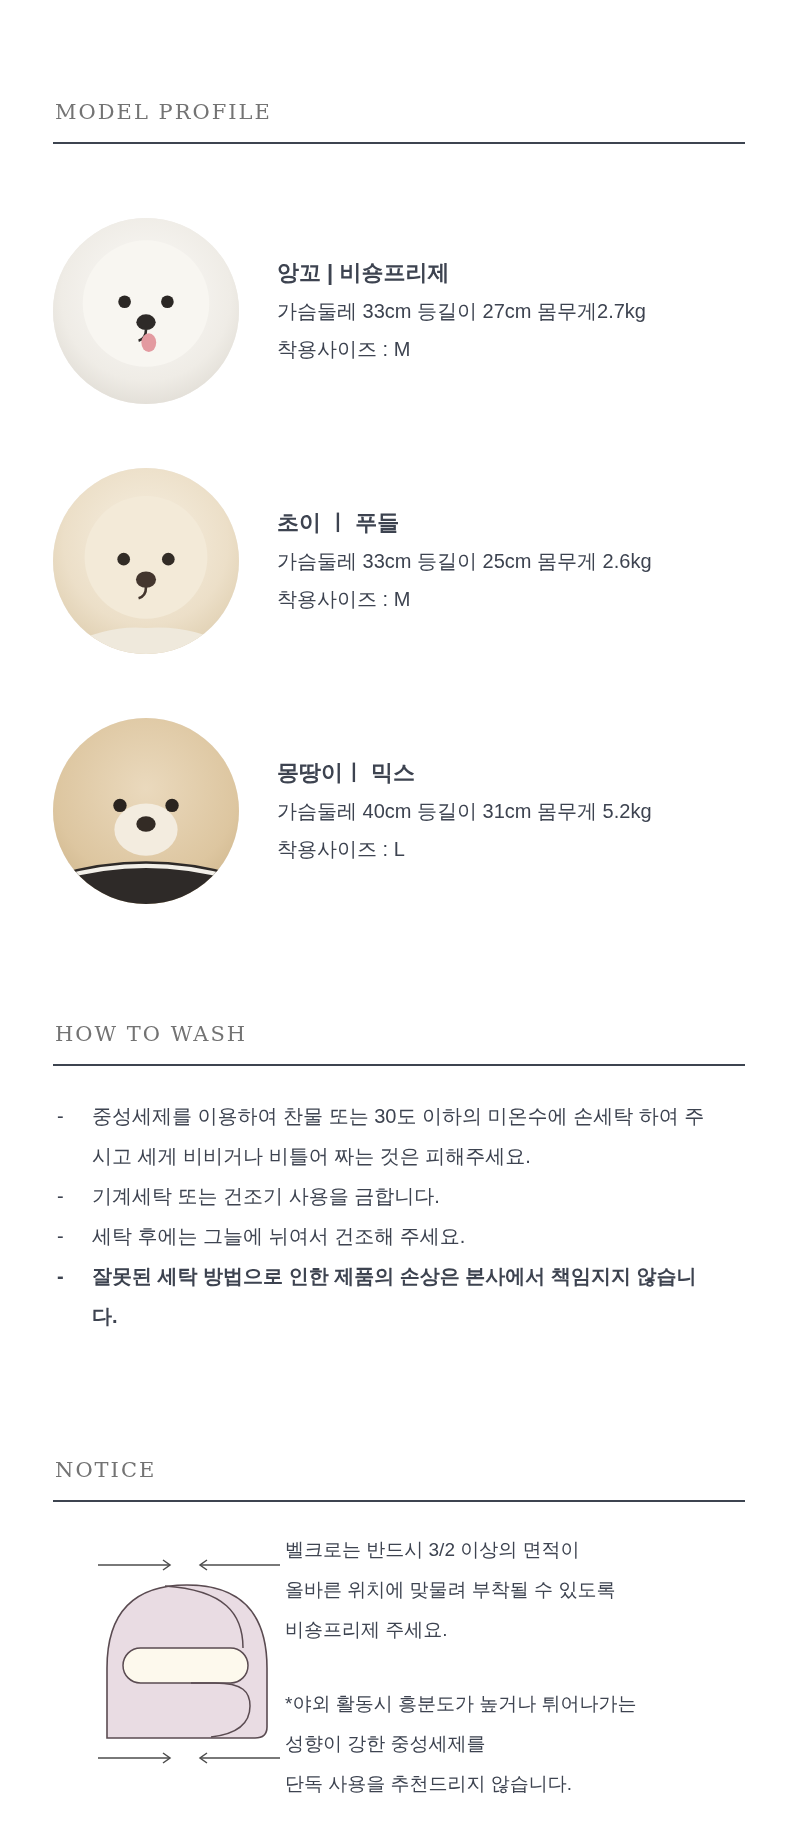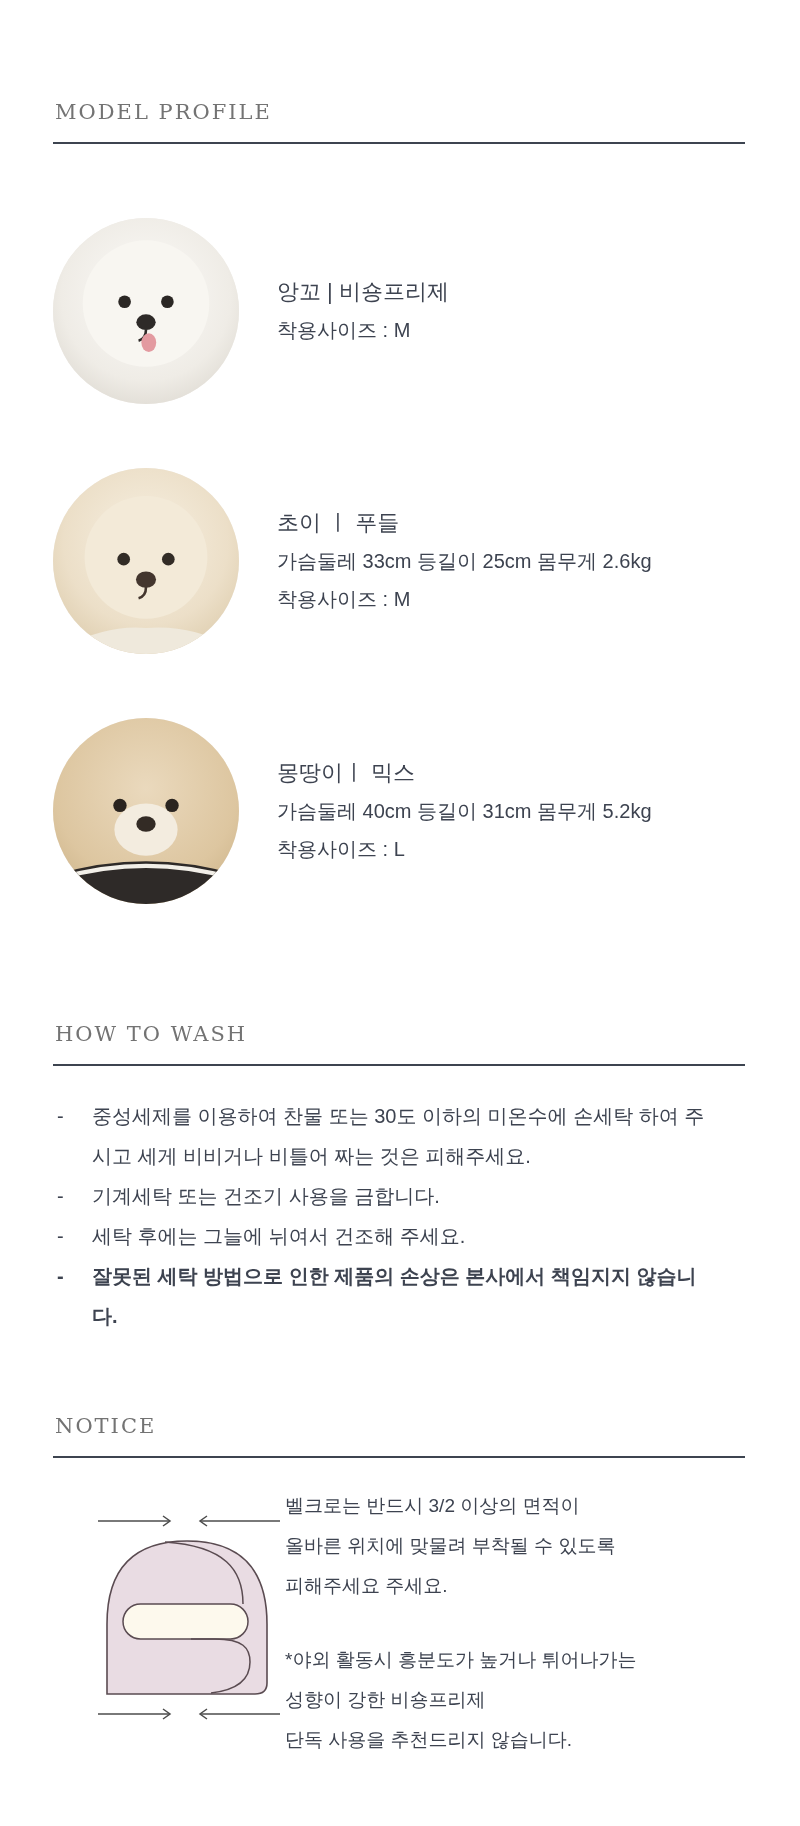--- a/index.html
+++ b/index.html
@@ -21,32 +21,32 @@
   .mp-title { margin-top:98px; }
   .profiles { margin-top:74px; }
   .profile-row { display:flex; align-items:center; margin-left:53px; }
   .profile-row + .profile-row { margin-top:64px; }
   .photo {
     width:186px; height:186px; border-radius:50%; overflow:hidden; flex:none;
     background:#f0ede8;
   }
   .photo svg { display:block; width:100%; height:100%; }
   .profile-text { margin-left:38px; font-size:20px; line-height:38px; }
-  .profile-name { font-size:22px; font-weight:normal; line-height:38px; }
+  .profile-name { font-size:22px; font-weight:bold; line-height:38px; }
 
   
   .wash-title { margin-top:116px; }
   .wash-list { margin:30px 0 0 57px; list-style:none; }
   .wash-item { display:flex; font-size:20px; line-height:40px; }
   .wash-dash { width:20px; margin-right:15px; flex:none; }
   .wash-text { width:622px; }
   .wash-item.bold { font-weight:bold; }
 
   
-  .notice-title { margin-top:76px; }
+  .notice-title { margin-top:120px; }
   .notice-content { display:flex; margin-top:28px; }
   .notice-diagram { width:232px; margin-left:53px; flex:none; }
   .notice-diagram svg { display:block; }
   .notice-text { font-size:19px; line-height:40px; padding-top:0; }
   .notice-warning { margin-top:34px; font-weight:normal; }
 </style>
 </head>
 <body>
 
 <h2 class="section-title mp-title">MODEL PROFILE</h2>
@@ -68,20 +68,21 @@
         <circle cx="50" cy="46" r="34" fill="#f8f6f1"></circle>
         <circle cx="38.5" cy="45" r="3.4" fill="#2b2724"></circle>
         <circle cx="61.5" cy="45" r="3.4" fill="#2b2724"></circle>
         <ellipse cx="50" cy="56" rx="5.2" ry="4.2" fill="#2e2a28"></ellipse>
         <path d="M50,60 Q50,65 46,66" stroke="#2e2a28" stroke-width="1.4" fill="none"></path>
         <ellipse cx="51.5" cy="67" rx="4" ry="5" fill="#e39aa0"></ellipse>
       </svg>
     </div>
     <div class="profile-text">
       <div class="profile-name">앙꼬 | 비숑프리제</div>
+      <div>가슴둘레 33cm 등길이 27cm 몸무게2.7kg</div>
       <div>착용사이즈 : M</div>
     </div>
   </div>
 
   <div class="profile-row">
     <div class="photo" aria-label="cream-poodle-dog-photo">
       <svg viewBox="0 0 100 100">
         <defs>
           <radialGradient id="fur2" cx="50%" cy="40%" r="68%">
             <stop offset="0%" stop-color="#f7f0e2"></stop>
@@ -184,22 +185,22 @@
         <line x1="227" y1="228" x2="147" y2="228"></line>
         <path d="M154,223 L147,228 L154,233"></path>
       </g>
     </svg>
   </div>
 
   <div class="notice-text">
     <div>
       <div>벨크로는 반드시 3/2 이상의 면적이</div>
       <div>올바른 위치에 맞물려 부착될 수 있도록</div>
-      <div>피해주세요 주세요.</div>
+      <div>비숑프리제 주세요.</div>
     </div>
     <div class="notice-warning">
       <div>*야외 활동시 흥분도가 높거나 튀어나가는</div>
-      <div>성향이 강한 비숑프리제</div>
+      <div>성향이 강한 중성세제를</div>
       <div>단독 사용을 추천드리지 않습니다.</div>
     </div>
   </div>
 
 </div>
 
 </body></html>

